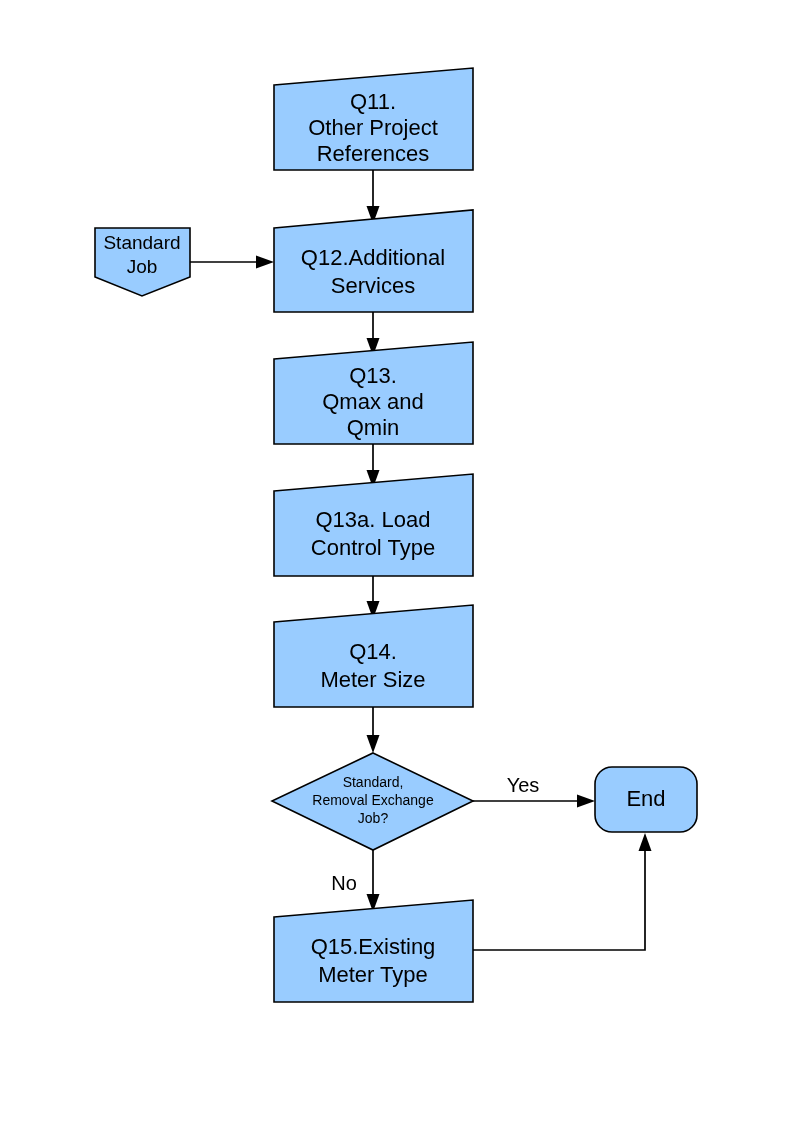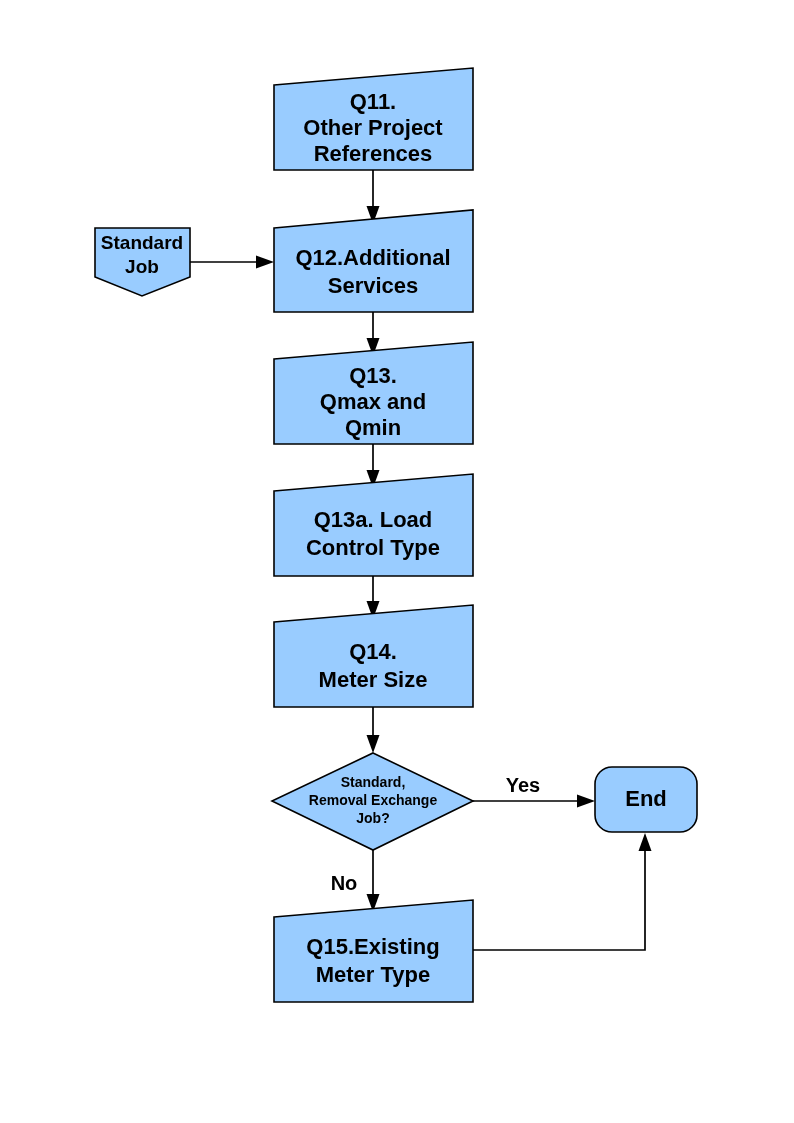--- a/index.html
+++ b/index.html
@@ -11,21 +11,20 @@
     width: 794px;
     height: 1123px;
     font-family: "Liberation Sans", sans-serif;
     overflow: hidden;
   }
   #flowchart-root {
     position: relative;
     width: 794px;
     height: 1123px;
     background: #ffffff;
-    font-weight: bold;
   }
   svg.diagram {
     display: block;
     width: 794px;
     height: 1123px;
   }
   .node-shape {
     stroke: #000000;
     stroke-width: 1.6;
     stroke-linejoin: miter;

